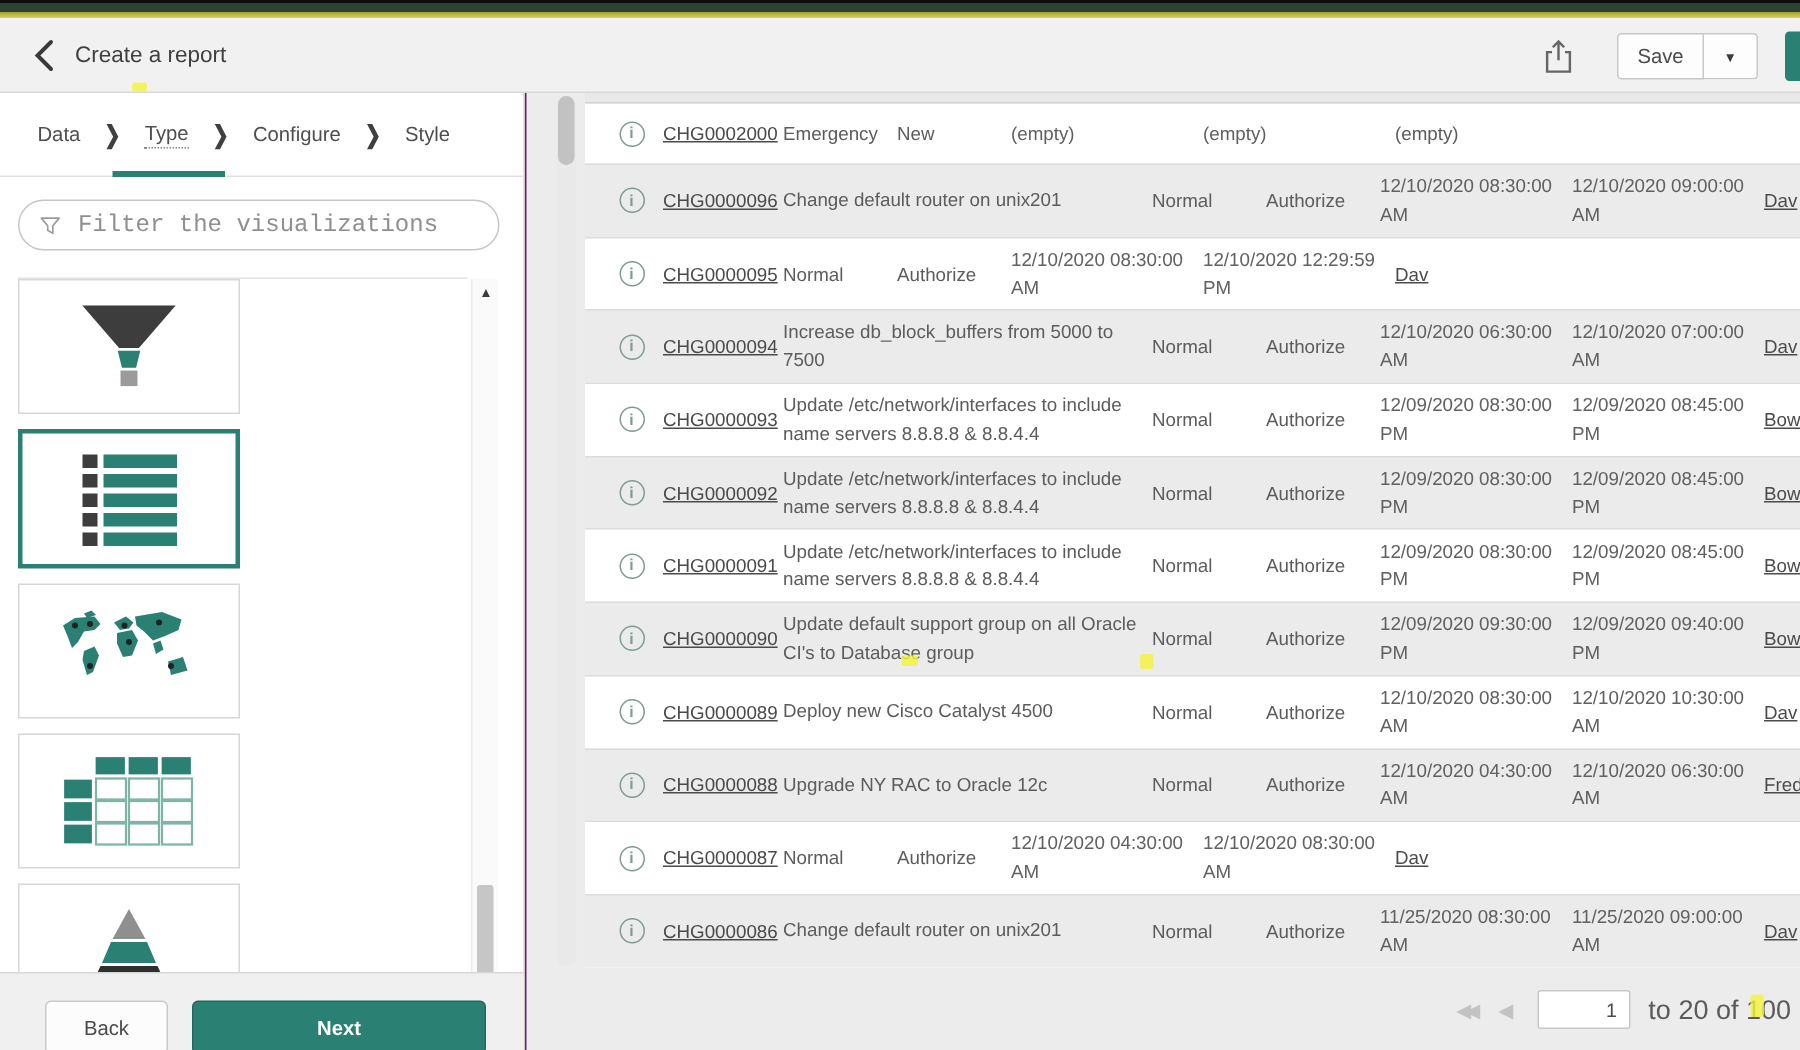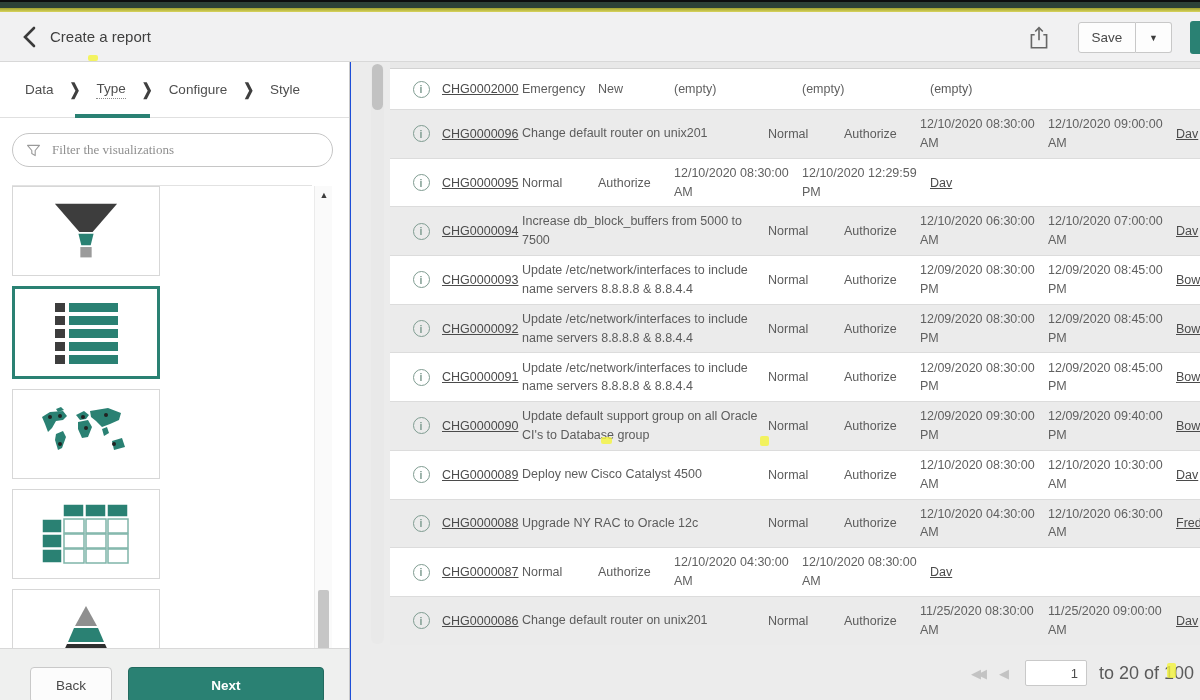--- a/index.html
+++ b/index.html
@@ -1,17 +1,17 @@
 <!DOCTYPE html>
 <html><head>
 <meta charset="utf-8">
 <style>
   html,body{margin:0;padding:0;}
   body{font-family:"Liberation Sans",sans-serif;background:#ececec;}
-  .stage{position:relative;width:1200px;height:700px;overflow:hidden;background:#1d4ed8;}
+  .stage{position:relative;width:1200px;height:700px;overflow:hidden;background:#701a75;}
 
   
   .brand-bar{position:absolute;left:0;top:0;width:1200px;height:12px;background:#2d4137;border-top:2px solid #0d0d0d;box-sizing:border-box;}
   .brand-accent{position:absolute;left:0;top:8px;width:1200px;height:4px;background:linear-gradient(#9fa02e,#d9d55e);}
 
   
   .header{position:absolute;left:0;top:12px;width:1200px;height:50px;background:#f1f1f2;border-bottom:1px solid #d8d8d8;box-sizing:border-box;}
   .back-btn{position:absolute;left:18px;top:13px;width:26px;height:26px;cursor:pointer;background:none;border:none;padding:0;}
   .page-title{position:absolute;left:50px;top:16px;font-size:15px;color:#3f3f3f;}
   .share-btn{position:absolute;left:1026px;top:13px;width:26px;height:28px;background:none;border:none;padding:0;cursor:pointer;}
@@ -22,21 +22,21 @@
 
   
   .left-panel{position:absolute;left:0;top:62px;width:350px;height:638px;background:#ffffff;border-right:1px solid #c9c9c9;box-sizing:border-box;}
   .breadcrumb{position:relative;height:56px;border-bottom:1px solid #e0e0e0;display:flex;align-items:center;padding-left:25px;box-sizing:border-box;}
   .crumb{font-size:13.5px;color:#4e4e4e;cursor:pointer;margin-right:16px;}
   .crumb.active{border-bottom:1px dotted #8a8a8a;padding-bottom:2px;}
   .crumb-sep{font-size:13px;color:#3f3f3f;font-weight:bold;margin-right:16px;transform:scaleY(1.25);}
   .active-bar{position:absolute;left:75px;bottom:-1px;width:75px;height:4px;background:#2a8173;}
   .filter-wrap{position:absolute;left:12px;top:71px;width:321px;height:34px;border:1px solid #c6c6c6;border-radius:17px;background:#fff;box-sizing:border-box;display:flex;align-items:center;}
   .filter-wrap .f-icon{margin:0 8px 0 12px;display:flex;}
-  .filter-input{border:none;outline:none;flex:1;font-size:13px;color:#555;background:transparent;font-family:Liberation Serif, serif;}
+  .filter-input{border:none;outline:none;flex:1;font-size:16px;color:#555;background:transparent;font-family:Liberation Mono, monospace;}
   .filter-input::placeholder{color:#8f8f8f;}
 
   .viz-list{position:absolute;left:12px;top:123px;width:300px;height:463px;border-top:1px solid #e2e2e2;overflow:hidden;}
   .viz-thumb{width:148px;height:90px;background:#fff;border:1px solid #d7d7d7;box-sizing:border-box;margin:0 0 10px 0;display:flex;align-items:center;justify-content:center;cursor:pointer;}
   .viz-thumb.selected{border:3px solid #2a8173;height:93px;}
   .viz-scrollbar{position:absolute;left:314px;top:124px;width:18px;height:521px;background:#fafafa;border-left:1px solid #ebebeb;box-sizing:border-box;}
   .sb-arrow{position:absolute;left:4px;width:10px;height:10px;font-size:9px;color:#3c3c3c;cursor:pointer;line-height:10px;text-align:center;}
   .sb-up{top:4px;} .sb-down{bottom:4px;}
   .sb-thumb{position:absolute;left:3px;top:404px;width:11px;height:62px;background:#c6c6c6;border-radius:2px;cursor:grab;}
 

